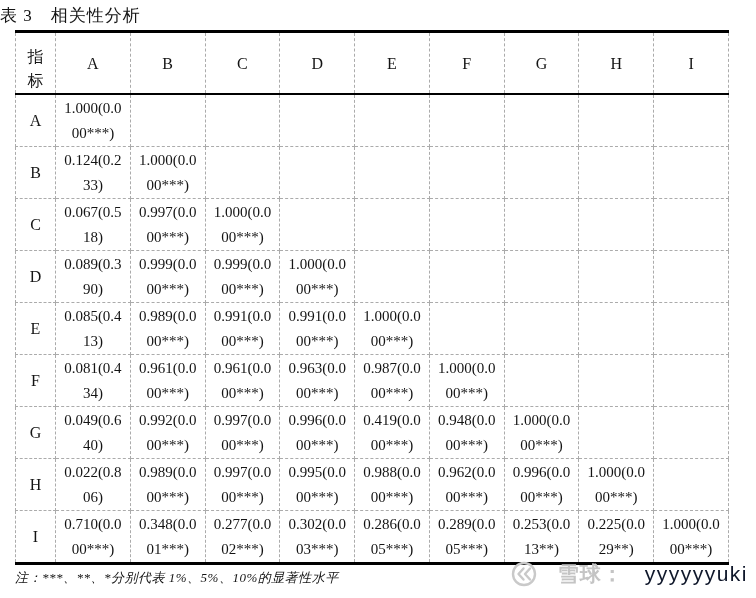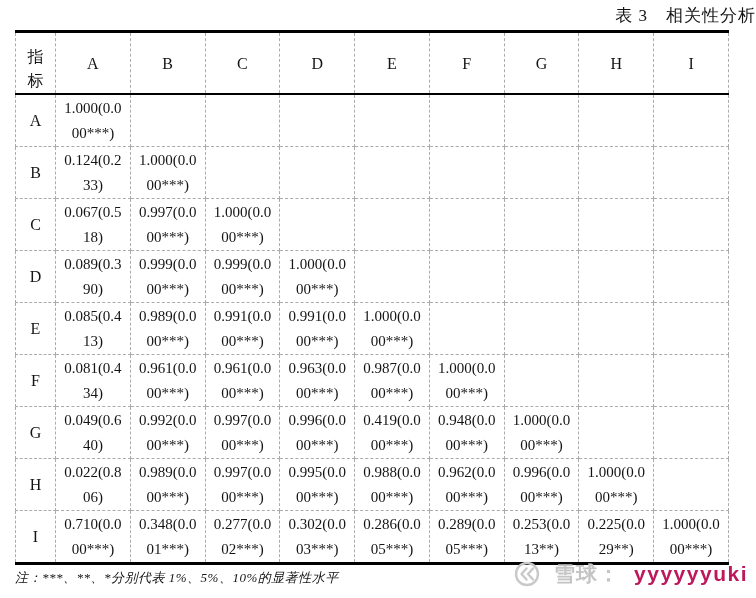--- a/index.html
+++ b/index.html
@@ -6,21 +6,21 @@
   body {
     width: 756px; height: 598px;
     background: #ffffff;
     position: relative;
     font-family: "Liberation Serif", "DejaVu Serif", serif;
     color: #141414;
     overflow: hidden;
   }
   .title {
     position: absolute; top: 4px; left: 0; width: 756px;
-    text-align: right;
+    text-align: left;
     font-size: 17px;
     letter-spacing: 1px;
     white-space: pre;
   }
   table.corr {
     position: absolute; left: 15px; top: 30px;
     width: 714px;
     border-collapse: collapse;
     table-layout: fixed;
   }
@@ -58,37 +58,36 @@
   .note {
     position: absolute; left: 15px; top: 569px;
     font-size: 13px;
     letter-spacing: 0.5px;
     white-space: pre;
     font-style: italic;
   }
   .watermark {
     position: absolute; right: 8px; top: 560px;
     display: flex; align-items: center;
-    gap: 14px;
+    gap: 21px;
     text-shadow: 1px 1px 0 #ffffff;
     user-select: none;
   }
   .wm-logo { display: inline-block; width: 26px; height: 26px; }
   .wm-brand {
     font-size: 21px;
     color: #c4c4c4;
     font-weight: bold;
     letter-spacing: 1px;
   }
   .wm-user {
     font-size: 21px;
-    color: #be185d;
+    color: #0f172a;
     font-family: "Liberation Sans", sans-serif;
     letter-spacing: 1.5px;
-    font-weight: bold;
   }
 </style>
 </head>
 <body>
 
 <div class="title">表 3　相关性分析</div>
 
 <table class="corr">
   <colgroup>
     <col class="colfirst">

